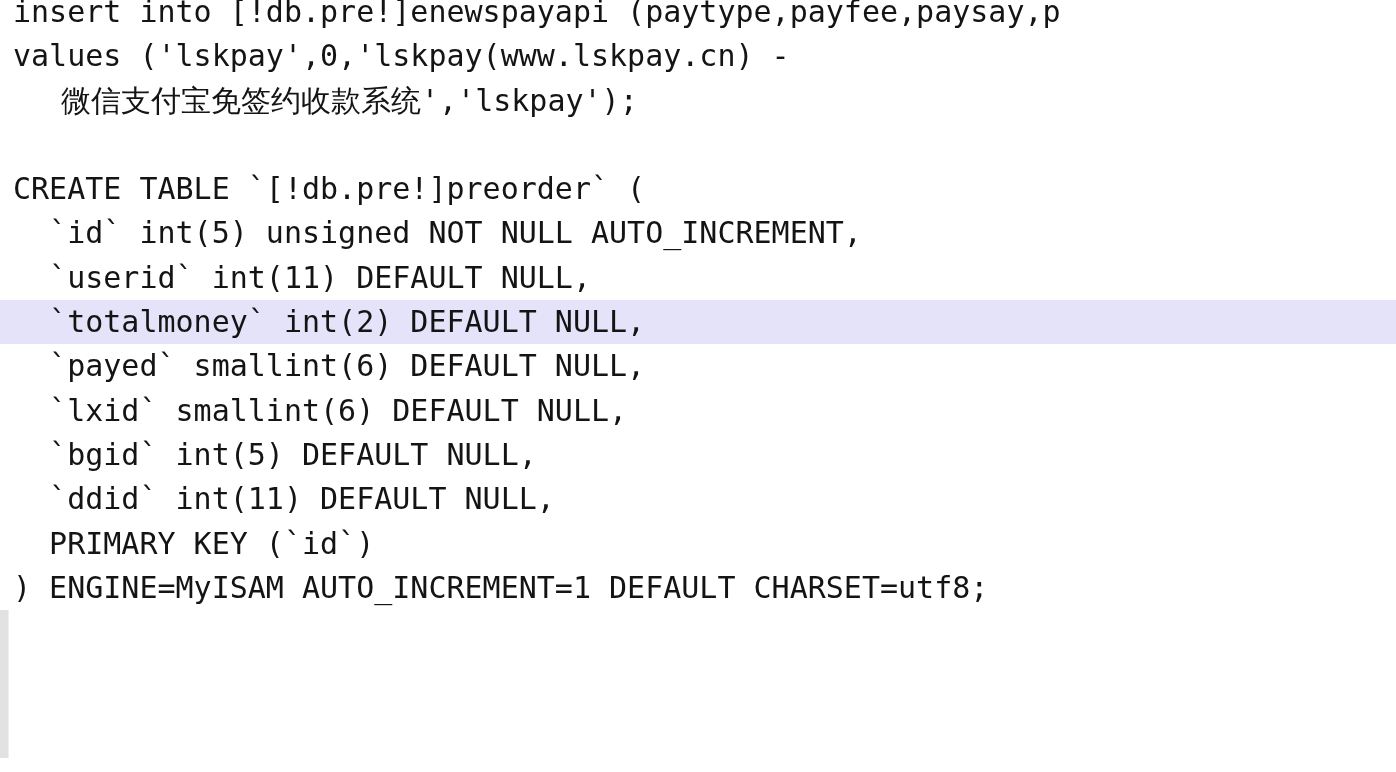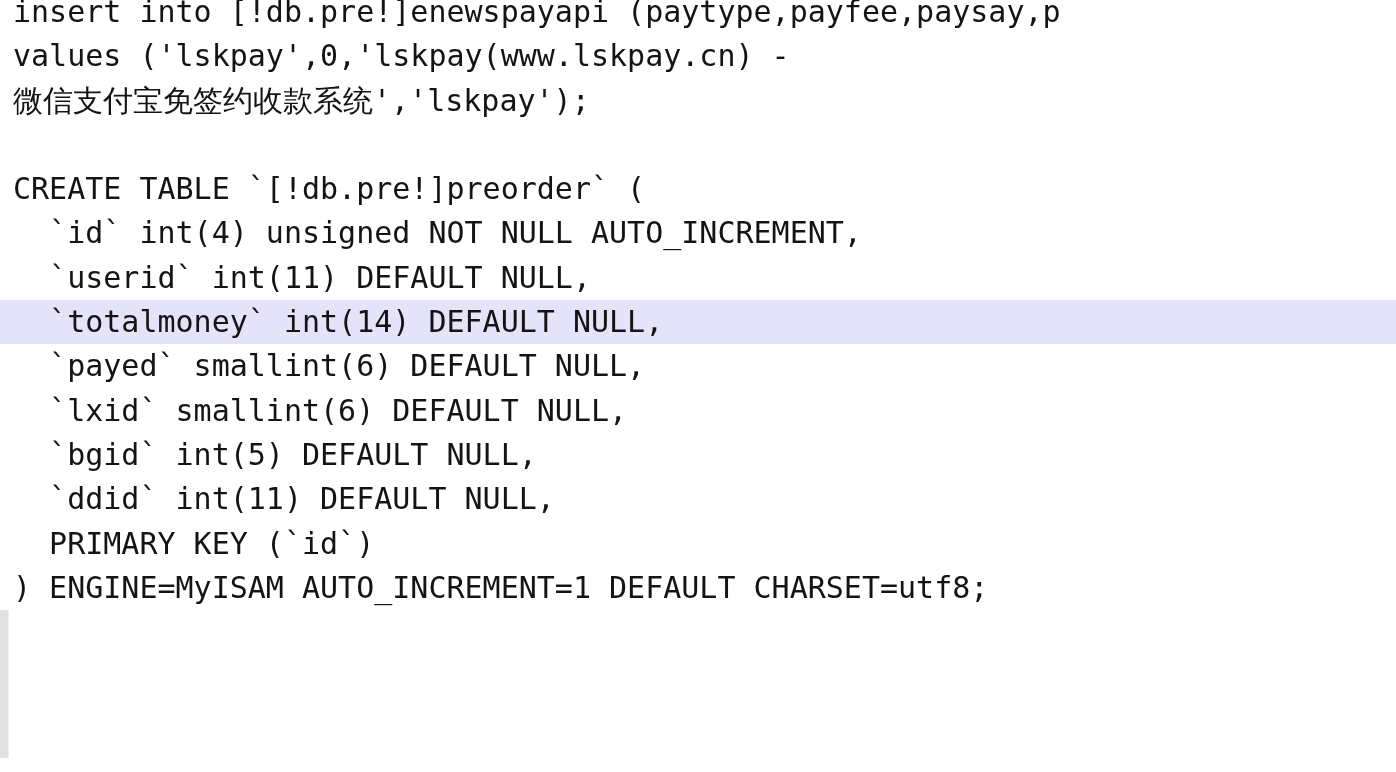--- a/index.html
+++ b/index.html
@@ -75,36 +75,37 @@
     white-space: pre;
   }
 
   .code-line.blank > .line-text {
     min-height: 1px;
   }
 
   
   .code-line.has-cjk > .line-text {
     font-family: "DejaVu Sans Mono", "DejaVu Sans", "Liberation Mono", monospace;
+    margin-left: 48px;
   }
 </style>
 <style>.code-line.highlighted::before{background:#e4e3fa;}</style></head>
 <body>
 
 <div id="code-viewport">
   <div id="gutter" style="background: rgb(226, 226, 226);"></div>
   <div id="code-surface" style="background: rgb(255, 255, 255); color: rgb(20, 20, 20);">
       <div class="code-line"><span class="line-text">insert into [!db.pre!]enewspayapi (paytype,payfee,paysay,p</span></div>
       <div class="code-line"><span class="line-text">values ('lskpay',0,'lskpay(www.lskpay.cn) -</span></div>
       <div class="code-line has-cjk"><span class="line-text">微信支付宝免签约收款系统','lskpay');</span></div>
       <div class="code-line blank"><span class="line-text"></span></div>
       <div class="code-line"><span class="line-text">CREATE TABLE `[!db.pre!]preorder` (</span></div>
-      <div class="code-line"><span class="line-text">  `id` int(4) unsigned NOT NULL AUTO_INCREMENT,</span></div>
+      <div class="code-line"><span class="line-text">  `id` int(5) unsigned NOT NULL AUTO_INCREMENT,</span></div>
       <div class="code-line"><span class="line-text">  `userid` int(11) DEFAULT NULL,</span></div>
-      <div class="code-line highlighted"><span class="line-text">  `totalmoney` int(14) DEFAULT NULL,</span></div>
+      <div class="code-line highlighted"><span class="line-text">  `totalmoney` int(2) DEFAULT NULL,</span></div>
       <div class="code-line"><span class="line-text">  `payed` smallint(6) DEFAULT NULL,</span></div>
       <div class="code-line"><span class="line-text">  `lxid` smallint(6) DEFAULT NULL,</span></div>
       <div class="code-line"><span class="line-text">  `bgid` int(5) DEFAULT NULL,</span></div>
       <div class="code-line"><span class="line-text">  `ddid` int(11) DEFAULT NULL,</span></div>
       <div class="code-line"><span class="line-text">  PRIMARY KEY (`id`)</span></div>
       <div class="code-line"><span class="line-text">) ENGINE=MyISAM AUTO_INCREMENT=1 DEFAULT CHARSET=utf8;</span></div>
     </div>
 </div>
 
 </body></html>

